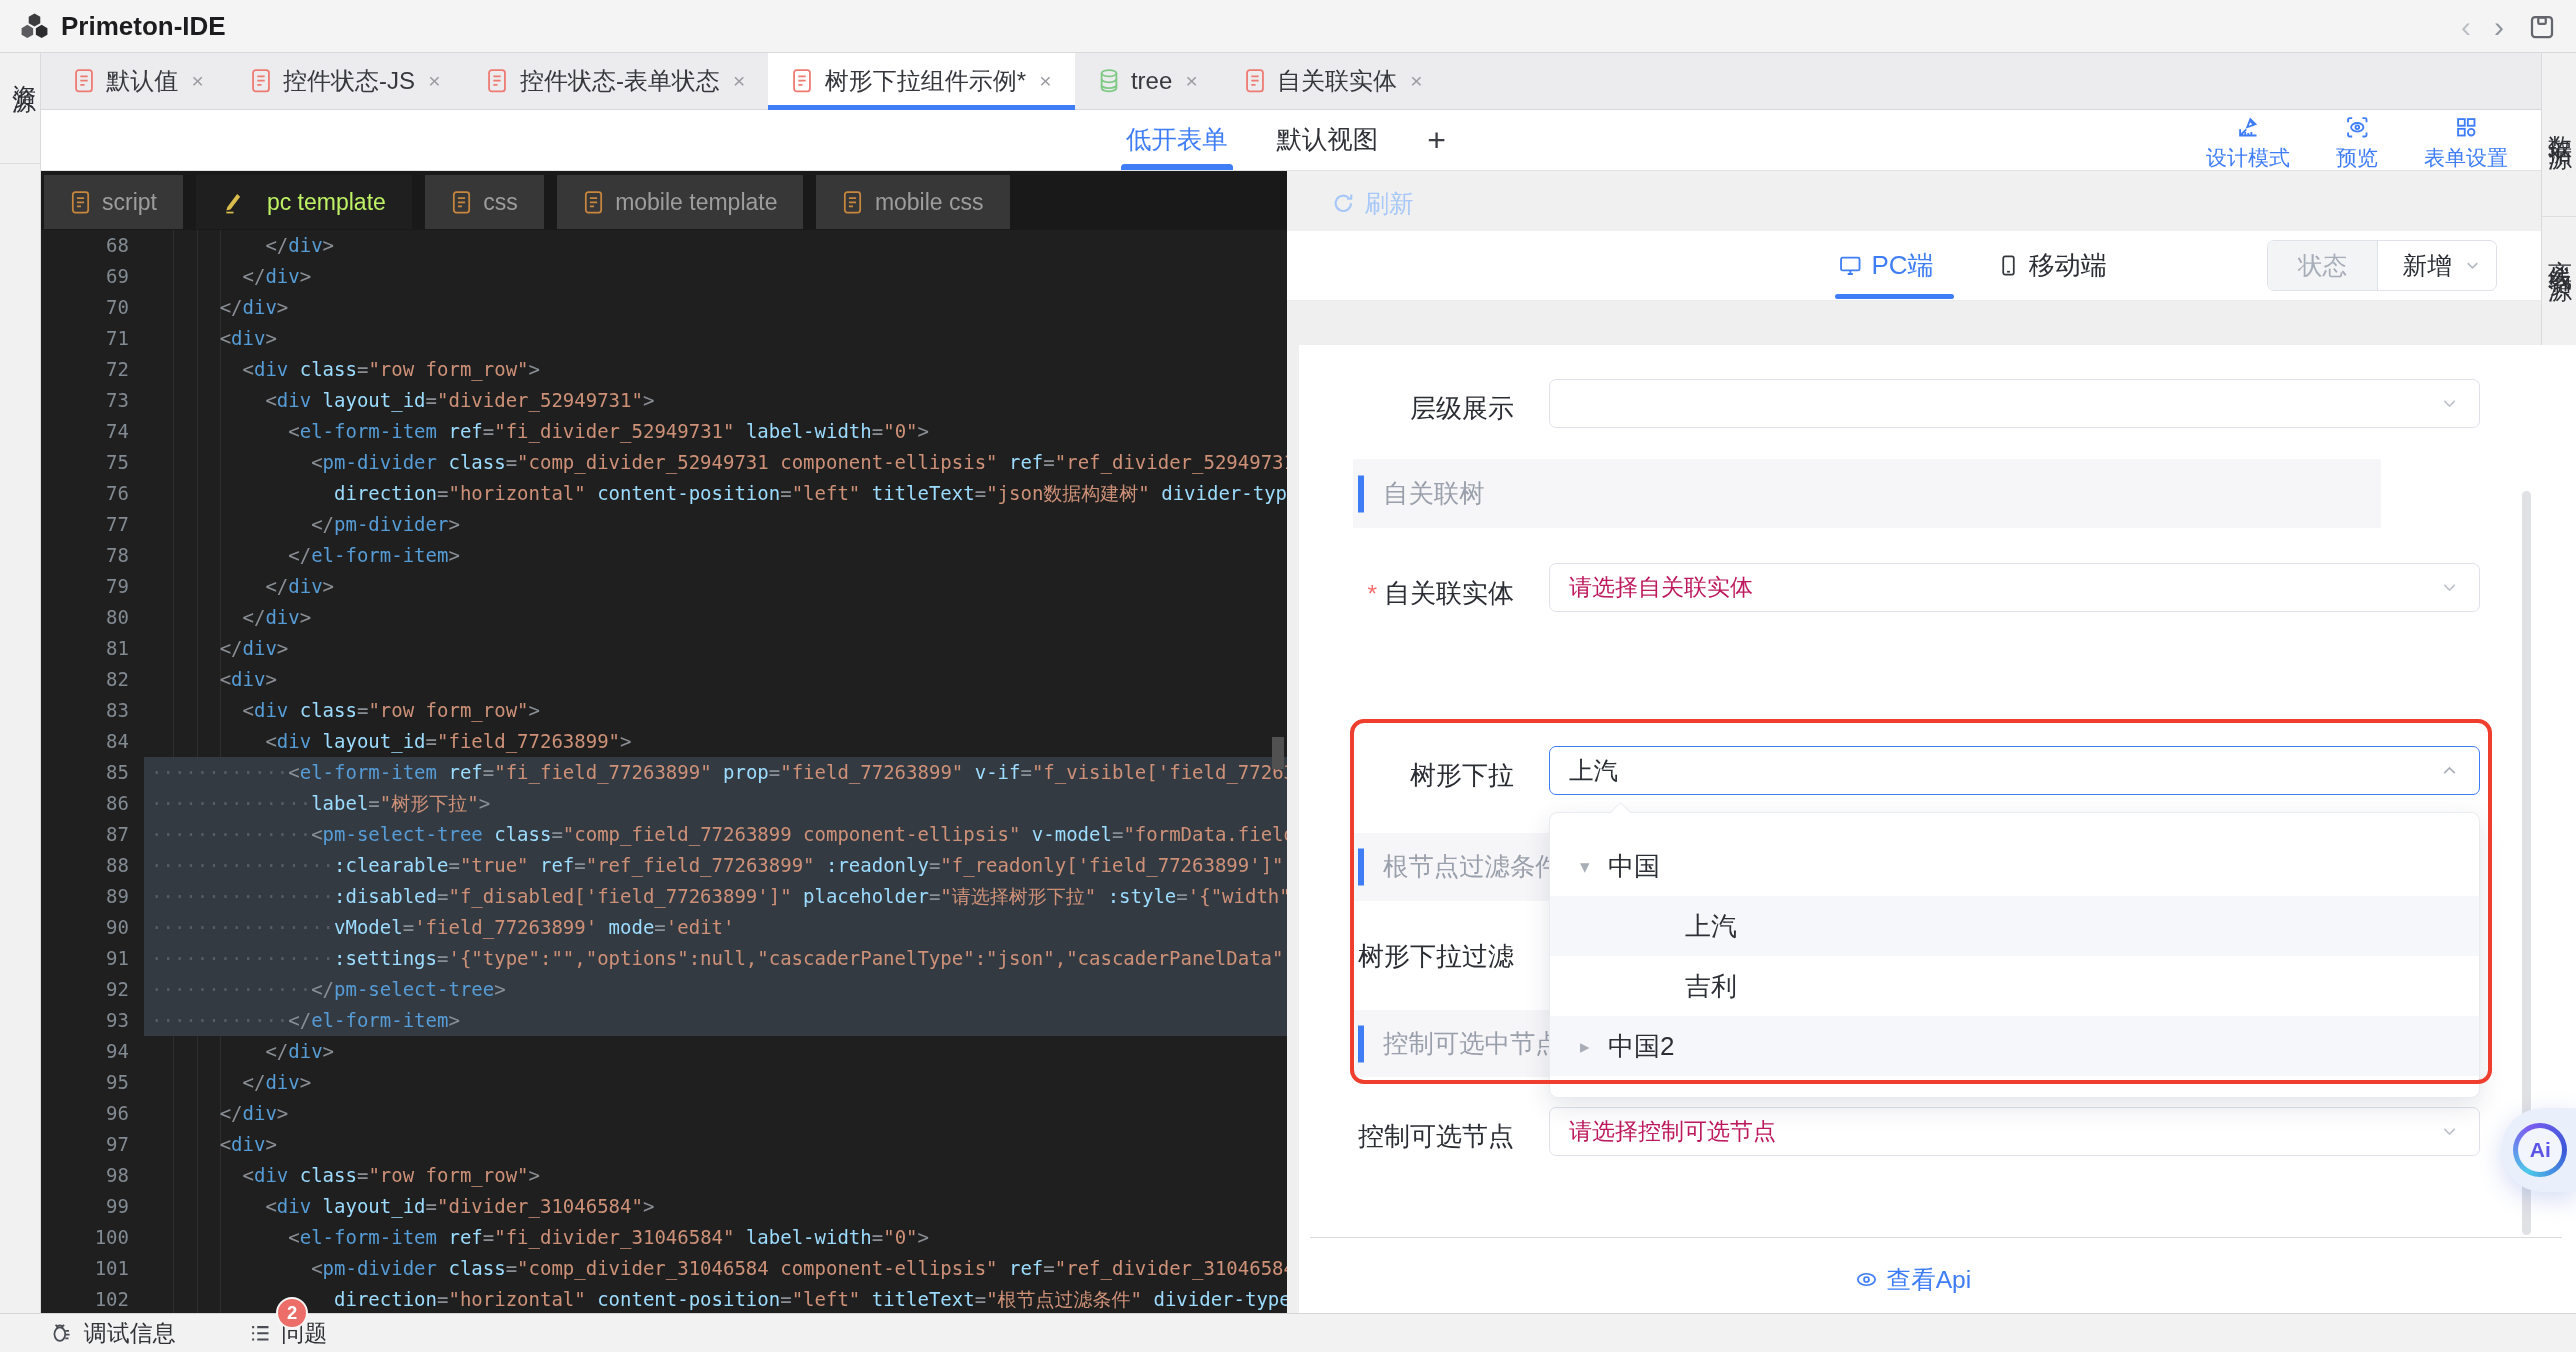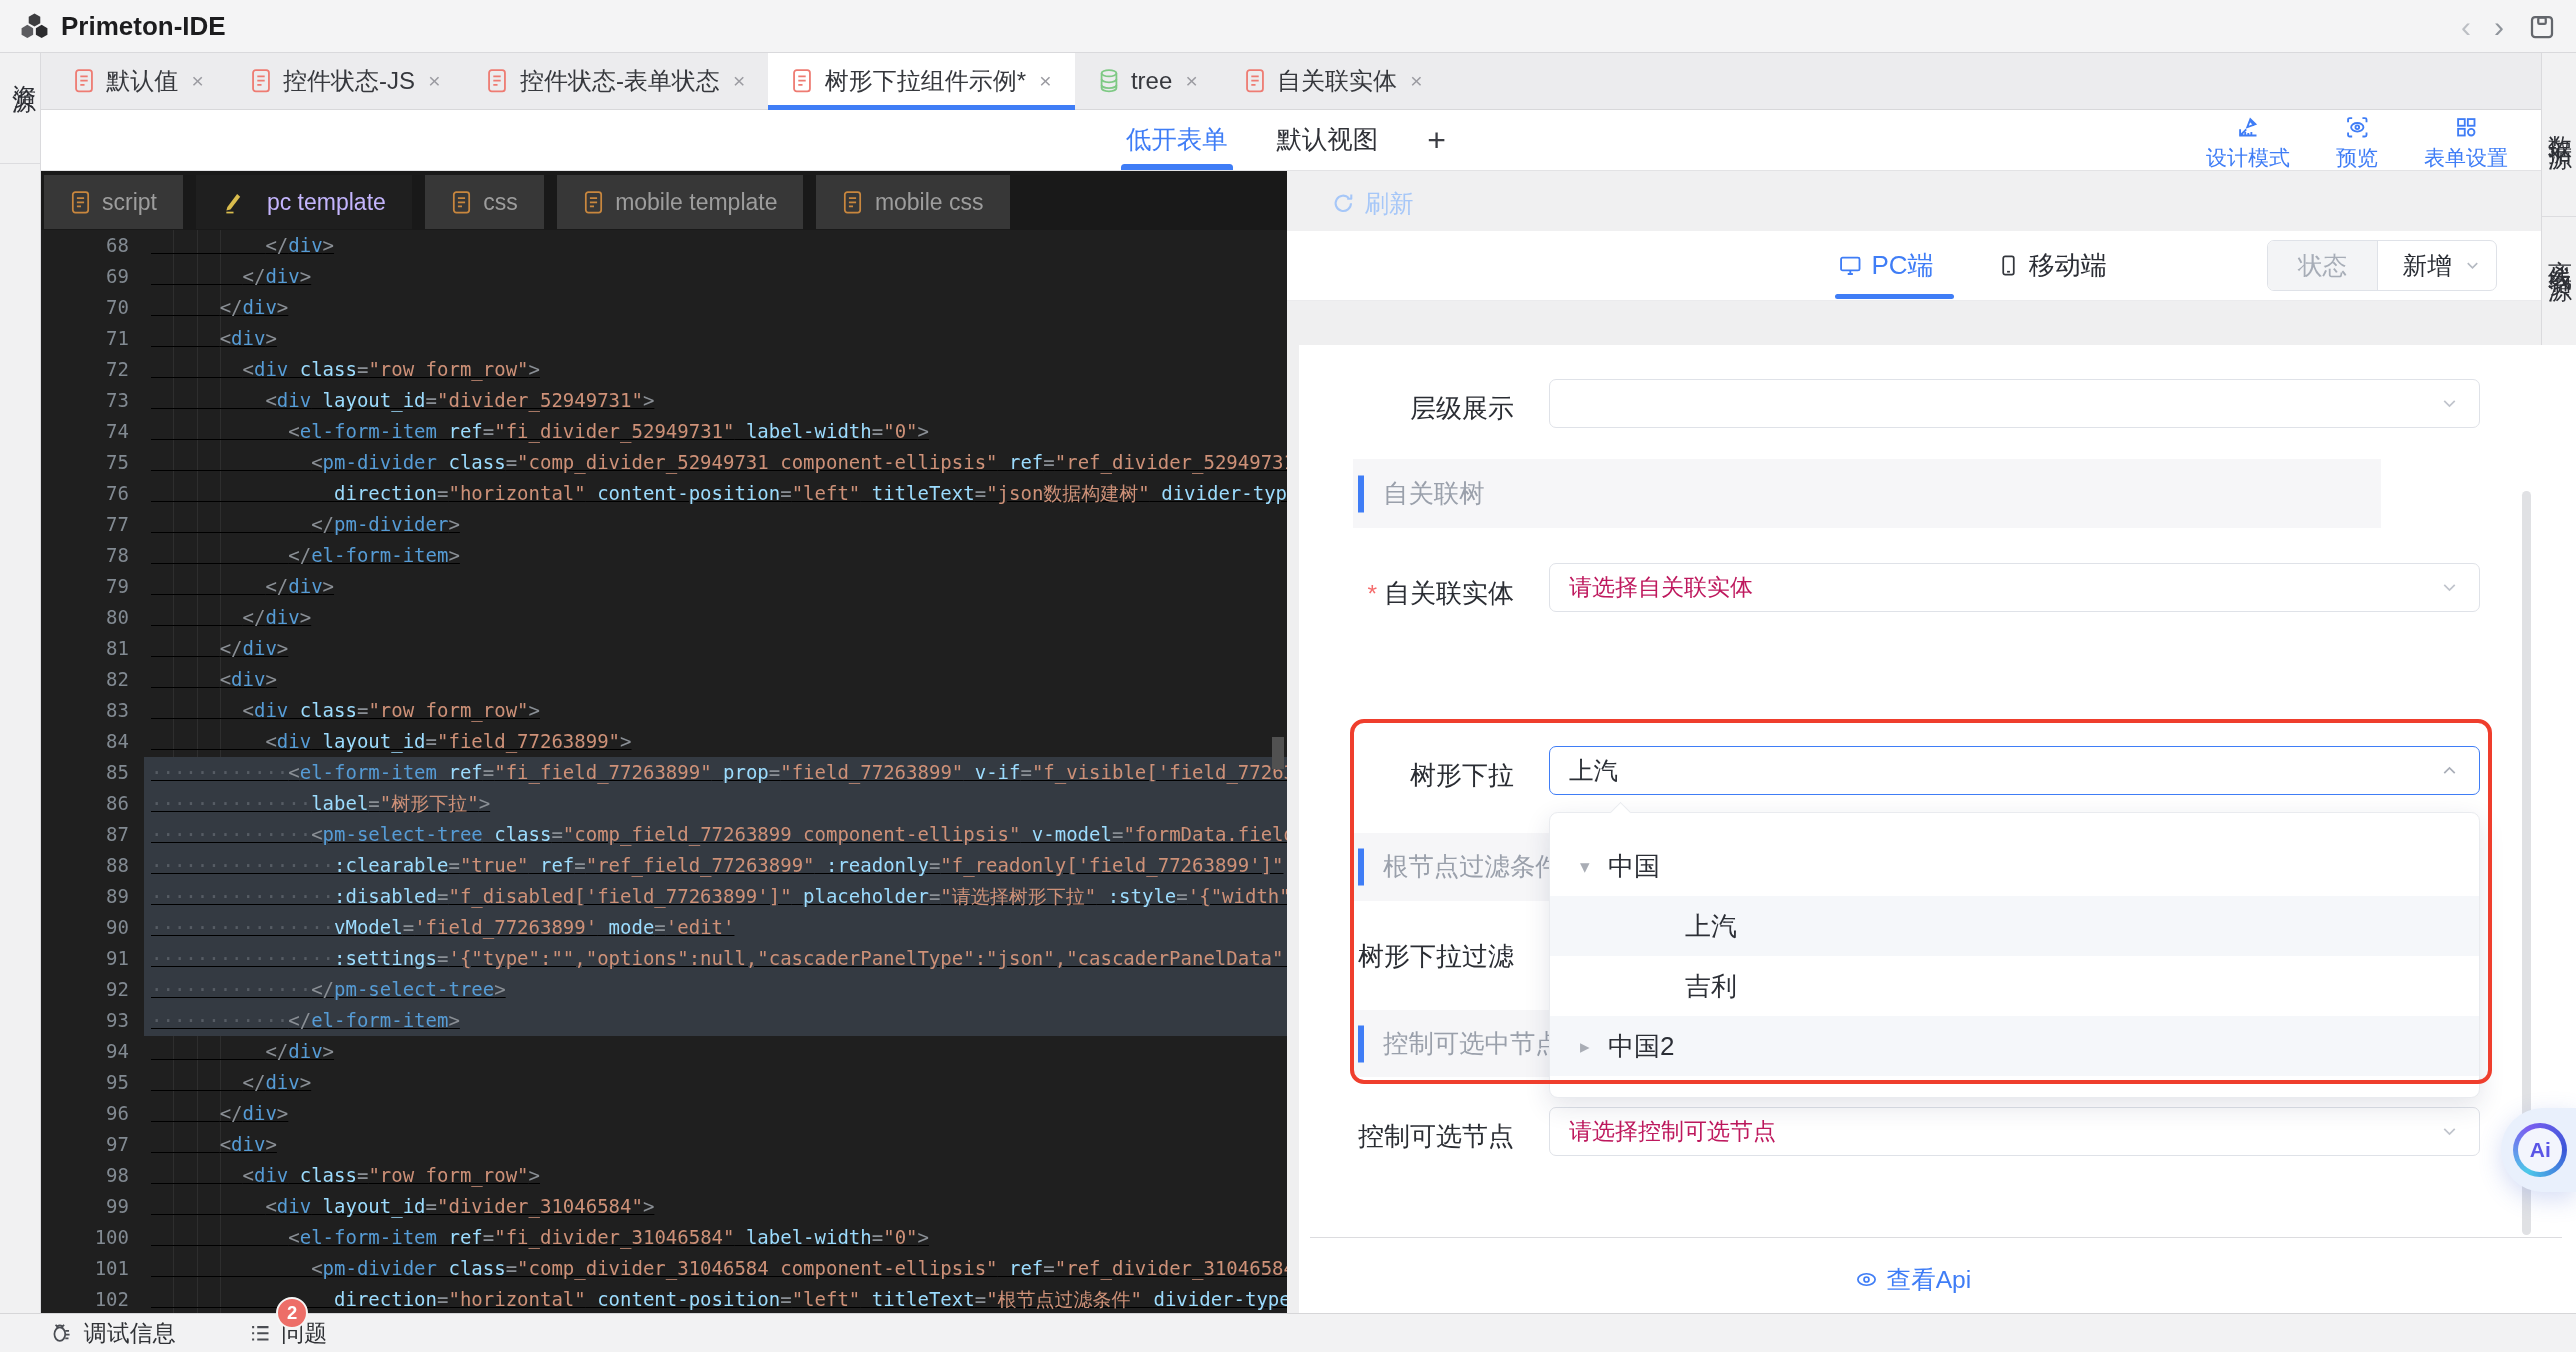--- a/index.html
+++ b/index.html
@@ -45,25 +45,25 @@
              letter-spacing:6.1px;margin:0 auto;display:block;text-align:left;}
   .lr-label{position:absolute;top:12.3px;left:0;width:100%;text-align:center;}
   .rail-divider{position:absolute;left:0;width:100%;height:0.9px;background:#dcdcdf;}
   .rr-item{position:absolute;left:0;width:100%;display:flex;justify-content:center;}
   
   .editor{position:absolute;left:41px;top:171px;width:1246px;height:1142px;background:#1f1f1f;overflow:hidden;}
   .etabs{position:absolute;left:0;top:0;width:100%;height:59px;background:#191919;display:flex;
          gap:13px;padding:4.4px 0 0 2.6px;box-sizing:border-box;}
   .etab{display:flex;align-items:center;gap:11.4px;padding:0 26px;height:54px;background:#373737;
         color:#9d9d9d;font-size:23px;}
-  .etab.active{background:#1f1f1f;color:#c4b5fd;gap:24px;}
+  .etab.active{background:#1f1f1f;color:#bef264;gap:24px;}
   .code{position:absolute;left:0;top:59px;right:0;bottom:0;
         font-family:"DejaVu Sans Mono","Liberation Mono",monospace;font-size:19px;line-height:31px;
         white-space:pre;overflow:hidden;}
-  .code-line{height:31px;position:relative;text-decoration:underline;}
+  .code-line{height:31px;position:relative;}
   .code-line.sel{background:linear-gradient(to right,transparent 103px,#343a42 103px);}
   .ln-num{display:inline-block;width:88px;text-align:right;color:#828a92;}
   .ln-text{margin-left:22px;}
   .tok-t{color:#569cd6;} .tok-a{color:#9cdcfe;} .tok-s{color:#ce9178;} .tok-p{color:#8a8f95;}
   .tok-w{color:#565c64;} .tok-sp{color:transparent;}
   .iguide{position:absolute;top:59px;bottom:0;width:0.9px;background:#2e2e2e;}
   .vscroll{position:absolute;right:2.6px;top:566px;width:12.3px;height:32px;background:#515151;}
   
   .panel{position:absolute;left:1287px;top:171px;width:1254px;height:1142px;background:#efeff0;}
   .refresh-bar{position:absolute;left:0;top:0;width:100%;height:65px;background:#f0f0f1;

